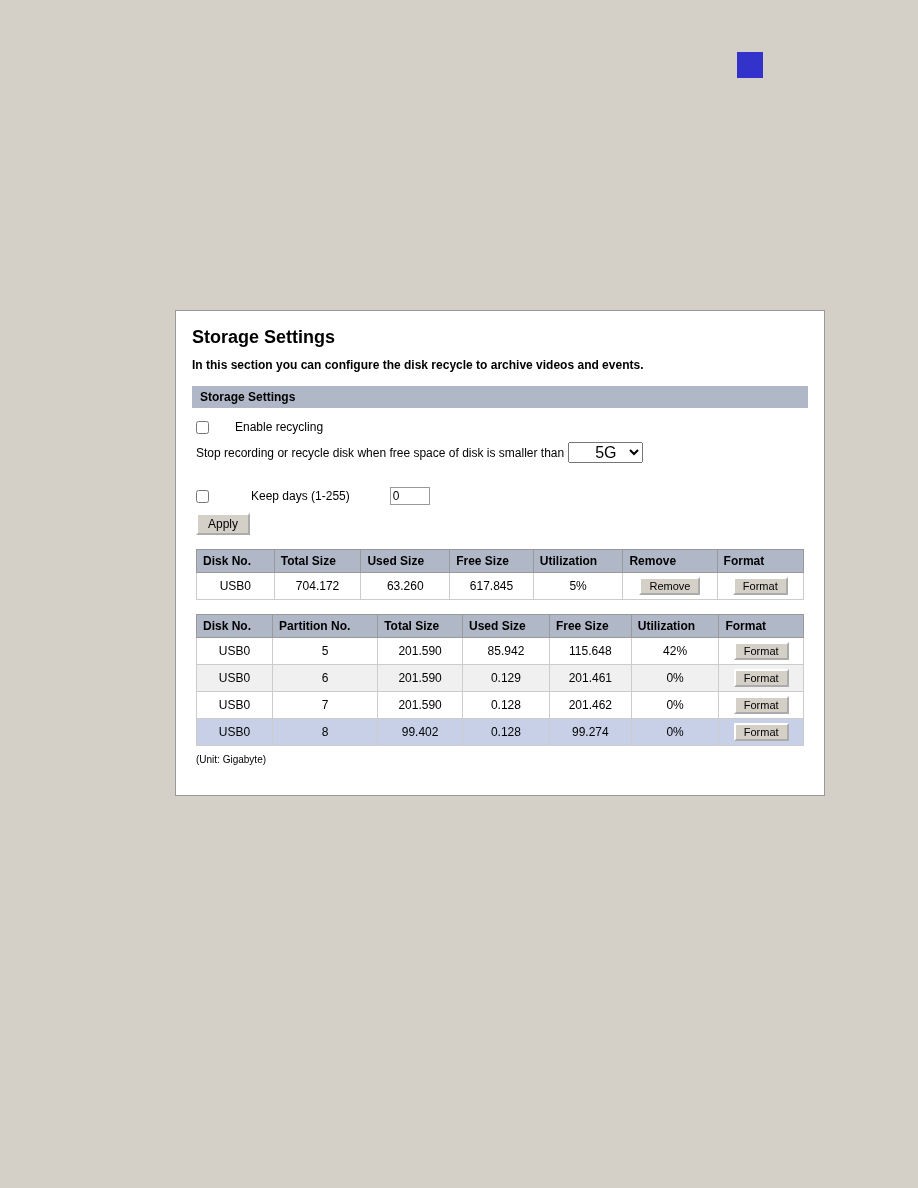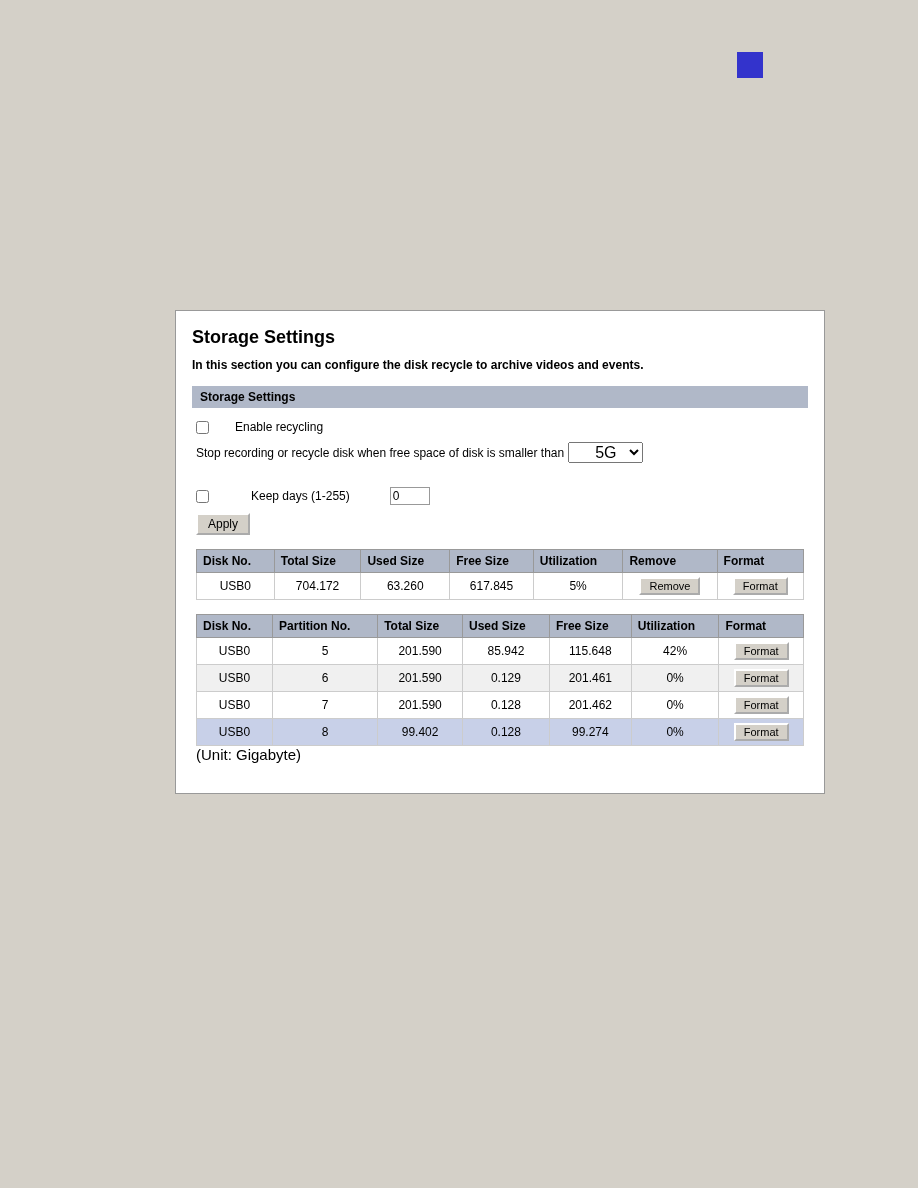--- a/index.html
+++ b/index.html
@@ -144,23 +144,23 @@
 
     .format-btn, .remove-btn {
       background: #d4d0c8;
       border: 2px outset #fff;
       font-size: 11px;
       padding: 1px 8px;
       cursor: pointer;
     }
 
     .unit-note {
-      font-size: 15px;
-      color: #000;
-      margin-top: 0;
+      font-size: 10px;
+      color: #000;
+      margin-top: 8px;
     }
 
     .highlighted-row td {
       background: #c8d0e8 !important;
     }
   </style>
 </head>
 <body>
 
 <div class="blue-square"></div>

